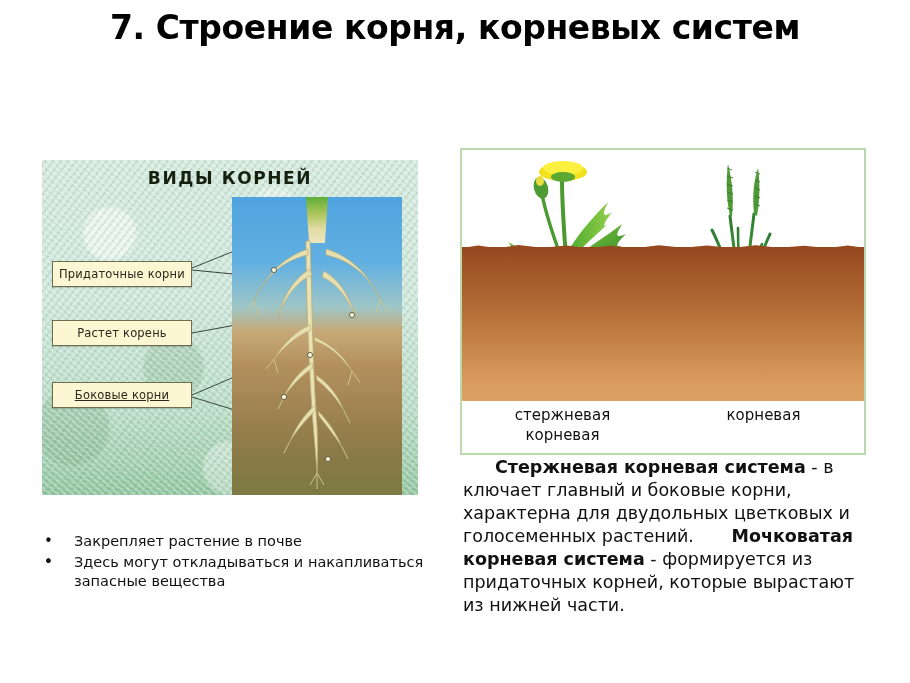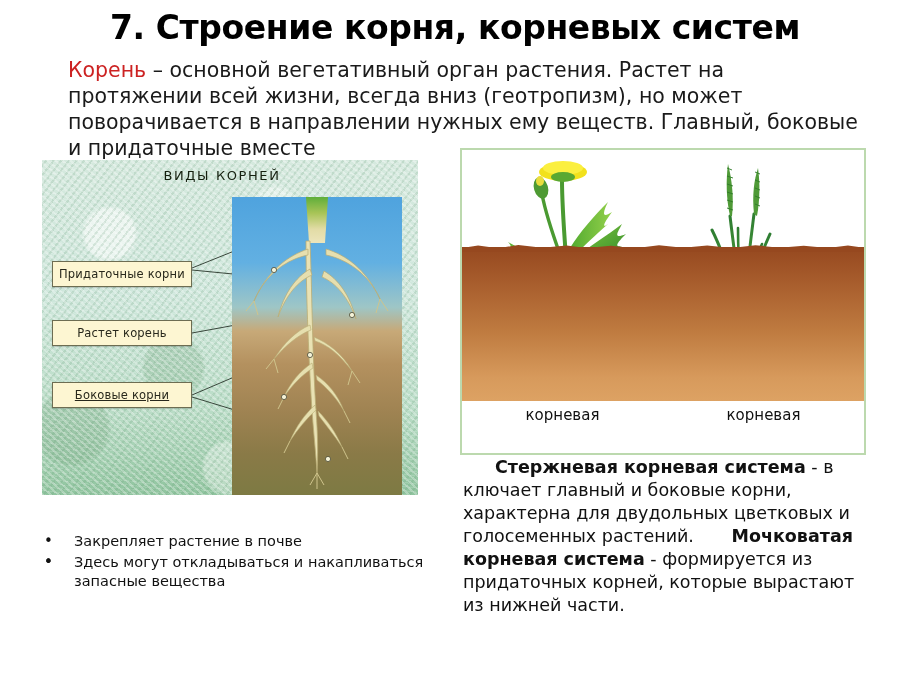--- a/index.html
+++ b/index.html
@@ -49,23 +49,23 @@
   .left-panel .grain{
     position:absolute;inset:0;
     background-image:
       repeating-linear-gradient(41deg, rgba(255,255,255,.28) 0 2px, rgba(0,0,0,0) 2px 5px),
       repeating-linear-gradient(-52deg, rgba(110,160,125,.20) 0 2px, rgba(0,0,0,0) 2px 6px),
       repeating-linear-gradient(7deg, rgba(255,255,255,.14) 0 1px, rgba(0,0,0,0) 1px 4px);
     mix-blend-mode:normal;
     pointer-events:none;
   }
   .panel-heading{
-    position:absolute;left:0;top:8px;width:360px;
+    position:absolute;left:8px;top:8px;width:360px;
     text-align:center;
-    font-size:13px;font-weight:normal;letter-spacing:1.6px;
+    font-size:17px;font-weight:bold;letter-spacing:1.6px;
     color:#15200f;
   }
 
   
   .lab{
     position:absolute;
     background:#fdf6d2;
     border:1px solid #6d6d52;
     box-sizing:border-box;
     font-size:11.5px;
@@ -136,23 +136,20 @@
   }
   .right-text b{font-weight:bold;margin-left:32px;}
 </style>
 </head>
 <body>
 
 <div id="slide">
 
   <div class="slide-title">7. Строение корня, корневых систем</div>
 
-  <div class="intro">
-    <span class="kw">Корень</span><span> – основной вегетативный орган растения. Растет на протяжении всей жизни, всегда вниз (геотропизм), но может поворачивается в направлении нужных ему веществ. Главный, боковые и придаточные вместе</span>
-  </div>
 
   <div class="left-panel">
     <div class="grain"></div>
 
     <div class="panel-heading">ВИДЫ  КОРНЕЙ</div>
 
     <svg width="376" height="335" style="position:absolute;left:0;top:0;pointer-events:none;">
       <line x1="150" y1="108" x2="232" y2="75" stroke="#39463b" stroke-width="1"></line>
       <line x1="150" y1="110" x2="232" y2="118" stroke="#39463b" stroke-width="1"></line>
       <line x1="150" y1="173" x2="232" y2="158" stroke="#39463b" stroke-width="1"></line>
@@ -332,20 +329,21 @@
         <ellipse cx="308" cy="212" rx="2.4" ry="4" transform="rotate(-25 308 212)"></ellipse>
       </g>
     </svg>
 
     <div class="soil">
       <div class="soil-top"></div>
     </div>
 
     <div class="caption-row">
       <div class="caption">
+        <div>стержневая</div>
         <div>корневая</div>
       </div>
       <div class="caption">
         <div>корневая</div>
       </div>
     </div>
   </div>
 
   <div class="right-text">
     <b>Стержневая корневая система</b><span> - в ключает главный и боковые корни, характерна для двудольных цветковых и голосеменных растений. </span><b>Мочковатая корневая система</b><span> - формируется из придаточных корней, которые вырастают из нижней части.</span>

